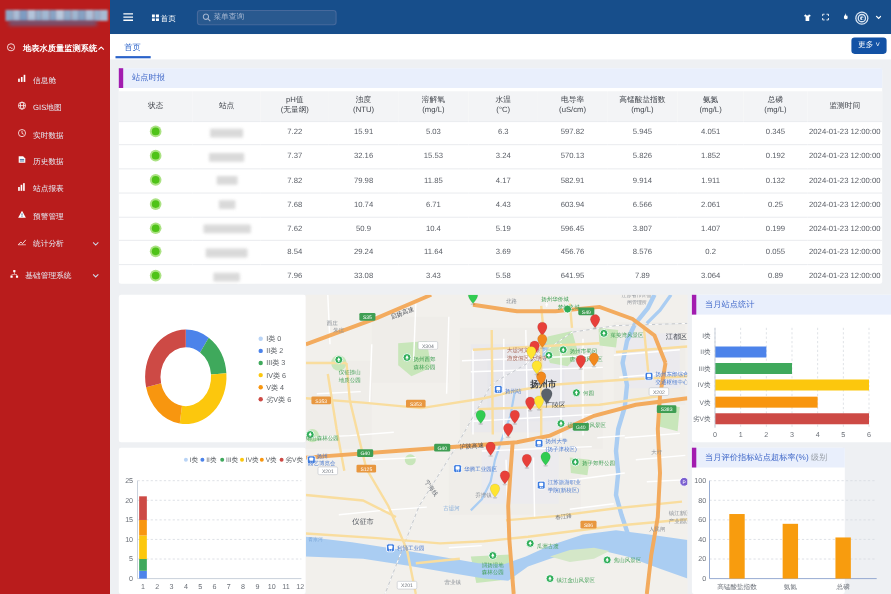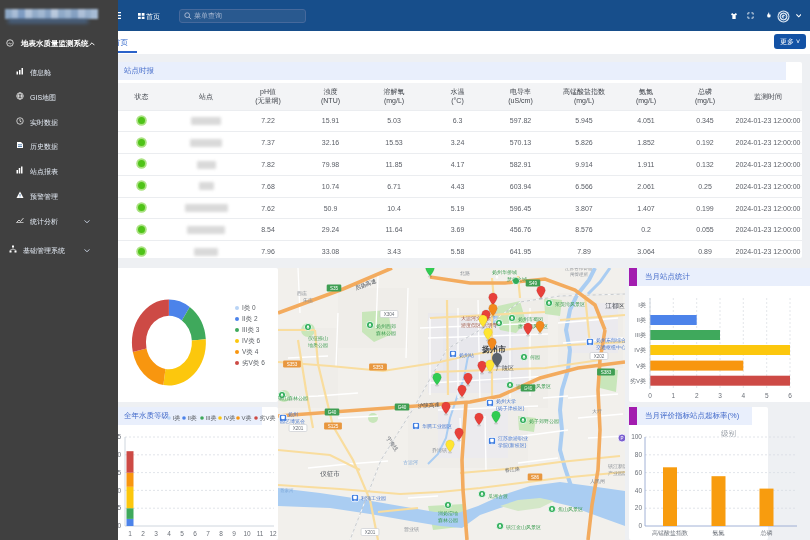--- a/index.html
+++ b/index.html
@@ -1,35 +1,35 @@
 <!DOCTYPE html>
 <html><head>
 <meta charset="utf-8">
 <style>
 * { margin:0; padding:0; box-sizing:border-box; }
 html,body { width:810px; height:540px; overflow:hidden; font-family:"Liberation Sans",sans-serif; }
 body { position:relative; background:#eef0f3; }
 .abs { position:absolute; }
 
-#sidebar { left:0; top:0; width:118px; height:540px; background:#404040; z-index:5; }
+#sidebar { left:0; top:0; width:100px; height:540px; background:#b91c1c; z-index:5; }
 #logoblur { left:5px; top:9px; width:93px; height:10px; filter:blur(1.2px); }
 #logoblur .sq { float:left; height:100%; }
 #logoblur2 { left:8px; top:19px; width:80px; height:4px; background:#4d74a4; filter:blur(2px); opacity:.8; }
 .mi { position:absolute; color:#e4ebf5; font-size:7px; white-space:nowrap; }
 
 #topbar { left:100px; top:0; width:710px; height:31px; background:#174e8b; }
 #search { left:79px; top:9px; width:127px; height:14px; background:#29598f; border:1px solid #46699c; border-radius:3px; color:#a7b8d2; font-size:7px; line-height:12px; padding-left:14px; }
 
 #tabbar { left:100px; top:31px; width:710px; height:23px; background:#fff; }
 #tabbar .tab { position:absolute; left:13px; top:7px; color:#2a62c9; font-size:7.5px; }
 #tabbar .tabline { position:absolute; left:5px; top:20px; width:32px; height:2px; background:#2a62c9; }
 #morebtn { left:674px; top:3px; width:32px; height:15px; background:#1352a5; border-radius:3px; color:#fff; font-size:7px; text-align:center; line-height:15px; }
 
 .card { position:absolute; background:#fff; border-radius:2px; }
-.ctitle { position:absolute; left:0; top:0; right:16px; height:18px; background:#e9effc; border-left:8px solid #a21caf; color:#4169c9; font-size:7.5px; line-height:18px; padding-left:8px; }
+.ctitle { position:absolute; left:0; top:0; right:0; height:18px; background:#e9effc; border-left:4px solid #a21caf; color:#4169c9; font-size:7.5px; line-height:18px; padding-left:8px; }
 
 #tablecard { left:108px; top:62px; width:694px; height:196px; }
 table.dt { border-collapse:collapse; width:100%; table-layout:fixed; font-size:7px; color:#5a5e66; }
 table.dt thead td { background:#f3f4f6; color:#41454c; font-weight:normal; text-align:center; height:27px; line-height:9px; }
 table.dt tbody td { text-align:center; height:21.8px; border-top:1px solid #ebedf0; }
 .dot { display:inline-block; width:7px; height:7px; border-radius:50%; background:#4fc318; box-shadow:0 0 0 1.8px #abe283; }
 .blur { display:inline-block; background:#c6c6c6; height:8px; border-radius:1px; filter:blur(1.5px); opacity:.65; vertical-align:middle; }
 </style>
 </head>
 <body>
@@ -316,21 +316,20 @@
 <circle cx="129" cy="55" r="2" fill="#fcc70d"></circle>
 <text x="134" y="57.2" font-size="6.5" fill="#5f6368">IV类 6</text>
 <circle cx="129" cy="66" r="2" fill="#f8960f"></circle>
 <text x="134" y="68.2" font-size="6.5" fill="#5f6368">V类 4</text>
 <circle cx="129" cy="77" r="2" fill="#cd4a45"></circle>
 <text x="134" y="79.2" font-size="6.5" fill="#5f6368">劣V类 6</text>
 </svg>
 </div>
 
 <div id="yearcard" class="card" style="left:108px;top:407px;width:170px;height:133px;">
-  <div class="ctitle" style="padding-left:8px;">全年水质等级</div>
   <svg class="abs" style="left:0;top:0" width="170" height="133" viewBox="0 0 170 133" id="yearsvg">
 <circle cx="61" cy="11" r="1.8" fill="#b9d4f6"></circle>
 <text x="64.5" y="13.2" font-size="6" fill="#5f6368">I类</text>
 <circle cx="76" cy="11" r="1.8" fill="#4c83ea"></circle>
 <text x="79.5" y="13.2" font-size="6" fill="#5f6368">II类</text>
 <circle cx="94" cy="11" r="1.8" fill="#3fa95c"></circle>
 <text x="97.5" y="13.2" font-size="6" fill="#5f6368">III类</text>
 <circle cx="112" cy="11" r="1.8" fill="#fcc70d"></circle>
 <text x="115.5" y="13.2" font-size="6" fill="#5f6368">IV类</text>
 <circle cx="130" cy="11" r="1.8" fill="#f8960f"></circle>

